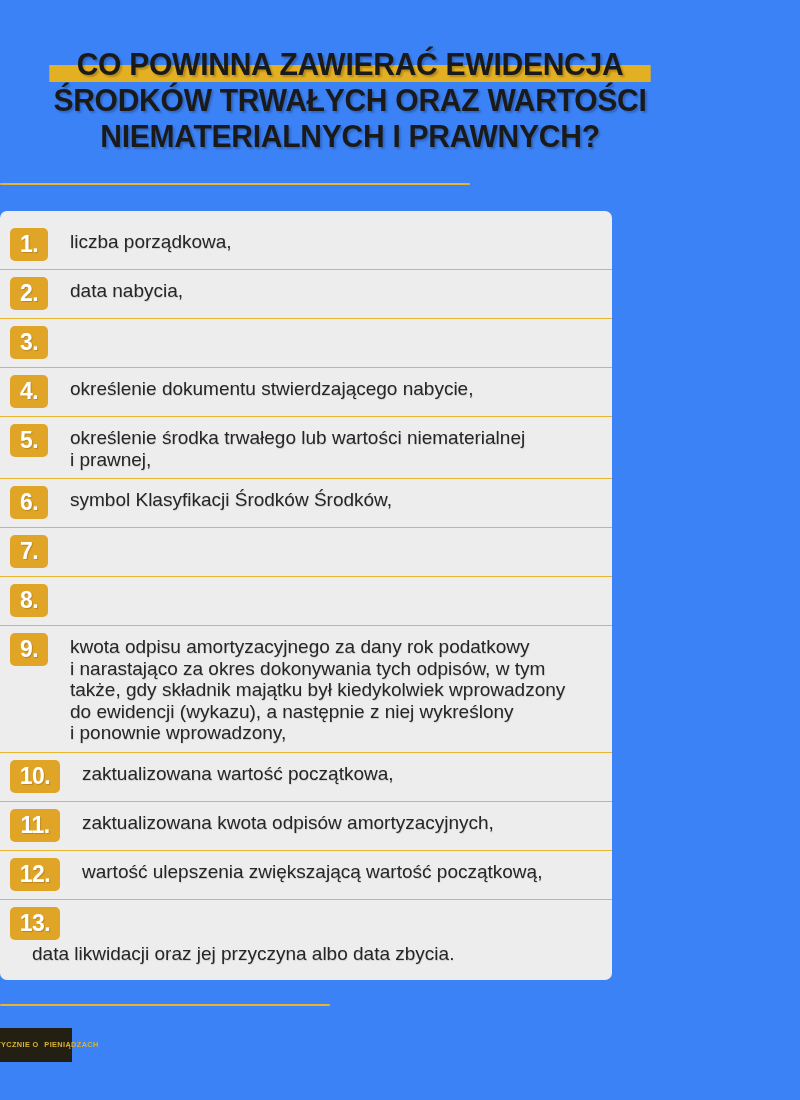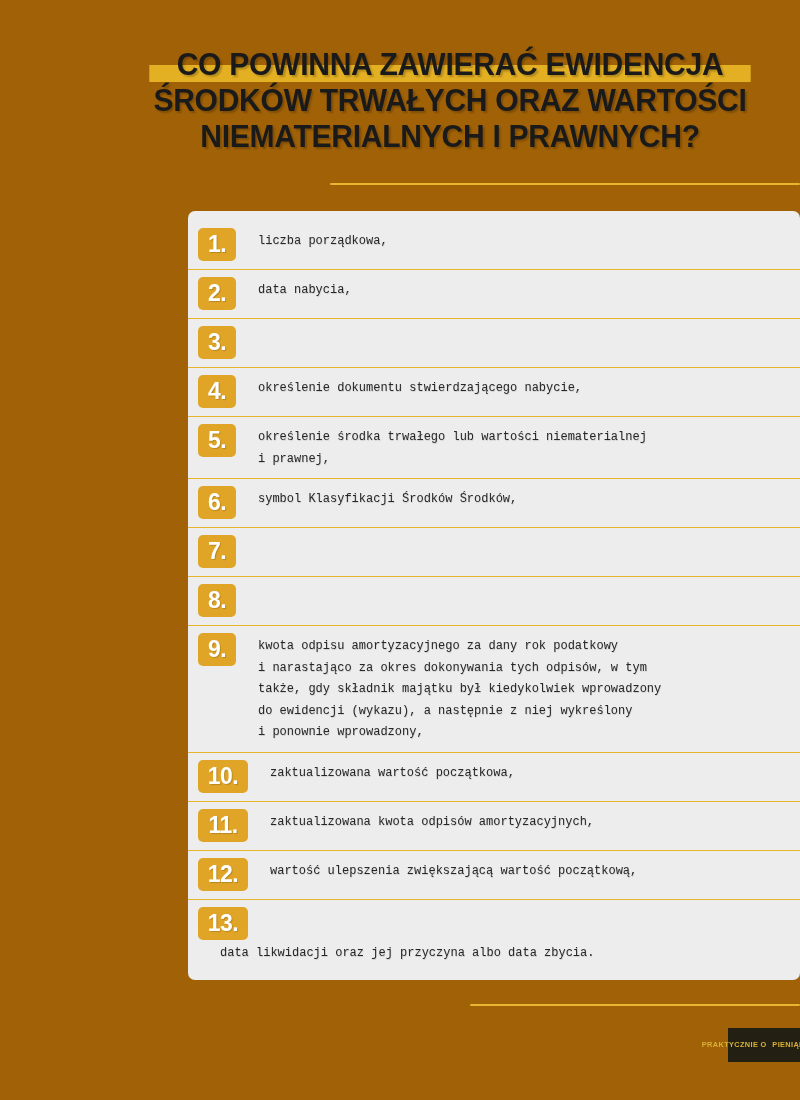--- a/index.html
+++ b/index.html
@@ -12,24 +12,24 @@
     height: 1100px;
     background: #ffffff;
     font-family: "Liberation Sans", sans-serif;
     overflow: hidden;
   }
 
   .poster {
     position: relative;
     width: 800px;
     height: 1100px;
-    background: #a16207;
+    background: #3b82f6;
     display: flex;
     flex-direction: column;
-    align-items: flex-end;
+    align-items: flex-start;
   }
 
   
   .title-block {
     width: 700px;
     margin-top: 47px;
     text-align: center;
     user-select: none;
   }
   .title-line {
@@ -111,22 +111,22 @@
     letter-spacing: -0.5px;
     text-shadow: 1px 1px 1px rgba(0,0,0,0.18);
     user-select: none;
   }
   .badge.wide { min-width: 50px; }
 
   .row-text {
     flex: 1 1 auto;
     margin-left: 22px;
     padding-top: 3px;
-    font-family: Liberation Mono, monospace;
-    font-size: 12px;
+    font-family: Liberation Sans, sans-serif;
+    font-size: 19px;
     line-height: 21.5px;
     color: #262626;
     white-space: pre-line;
     text-shadow: 0.5px 0.5px 0.8px rgba(0,0,0,0.13);
   }
 
   
   .logo {
     margin-top: 22px;
     width: 72px;

